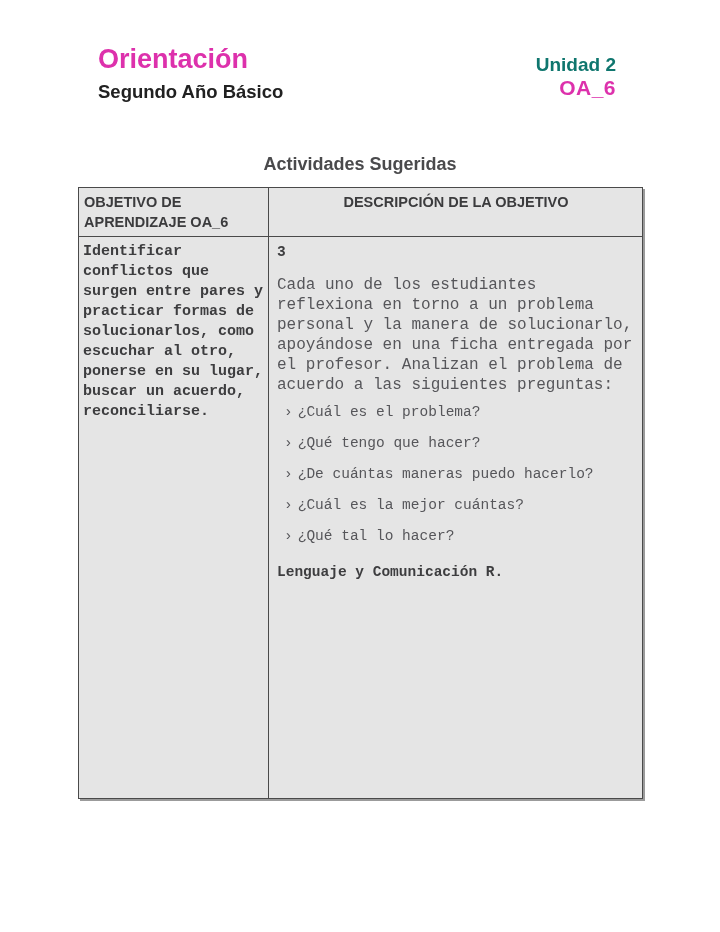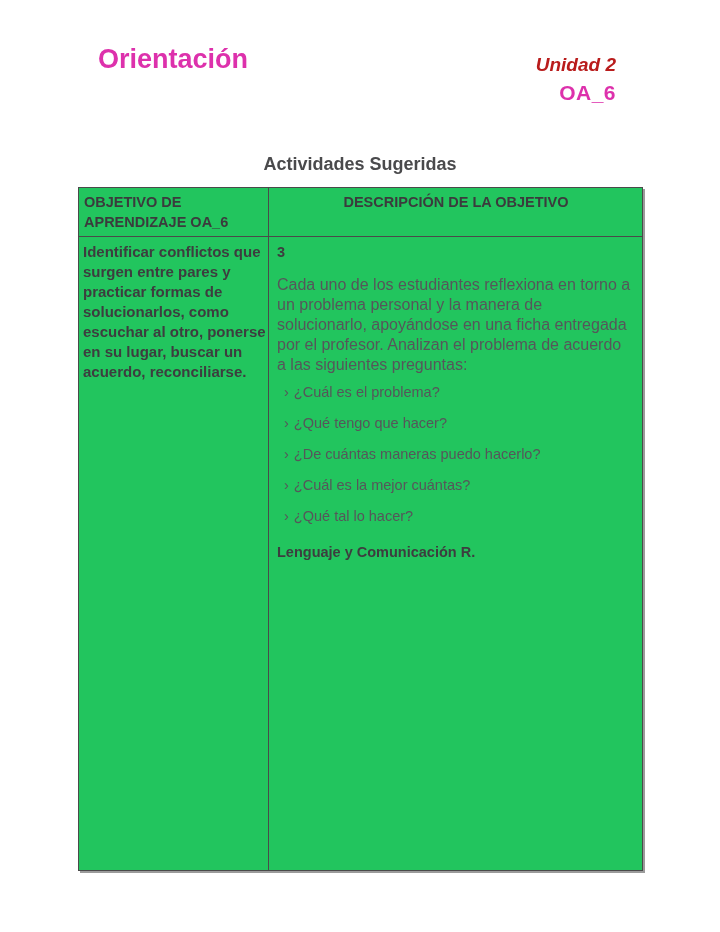--- a/index.html
+++ b/index.html
@@ -39,30 +39,28 @@
     line-height: 24px;
     margin-top: 6px;
   }
   .header-right {
     text-align: right;
     padding-top: 10px;
   }
   .unit-label {
     font-size: 19px;
     font-weight: bold;
-    color: #b91c1c;
+    color: #0f766e;
     line-height: 22px;
-    font-style: italic;
   }
   .oa-code {
     font-size: 21px;
     font-weight: bold;
     color: #dd31ac;
     line-height: 24px;
-    margin-top: 5px;
     letter-spacing: 0.5px;
   }
 
   
   .section-title {
     position: absolute;
     top: 154px;
     left: 78px;
     width: 564px;
     margin: 0;
@@ -74,33 +72,33 @@
 
   
   .activities-table {
     position: absolute;
     top: 187px;
     left: 78px;
     width: 564px;
     border-collapse: collapse;
     table-layout: fixed;
     box-shadow: 2px 2px 0 #9b9b9b;
-    background: #22c55e;
+    background: #e5e5e5;
   }
   .col-obj  { width: 190px; }
   .col-desc { width: 374px; }
 
   .activities-table th,
   .activities-table td {
     border: 1.5px solid #4a4a4a;
     vertical-align: top;
     box-sizing: border-box;
   }
   .activities-table thead tr { height: 46px; }
-  .activities-table tbody tr { height: 634px; }
+  .activities-table tbody tr { height: 562px; font-family: Liberation Mono, monospace; }
 
   .activities-table th {
     font-size: 14.5px;
     font-weight: bold;
     color: #3b3b3d;
     line-height: 20px;
     padding: 4px 4px 4px 5px;
   }
   .th-obj  { text-align: left; }
   .th-desc { text-align: center; }
@@ -153,20 +151,21 @@
   }
 </style>
 </head>
 <body>
 
 <div class="page">
 
   <header class="doc-header">
     <div class="header-left">
       <div class="subject-title">Orientación</div>
+      <div class="grade-subtitle">Segundo Año Básico</div>
     </div>
     <div class="header-right">
       <div class="unit-label">Unidad 2</div>
       <div class="oa-code">OA_6</div>
     </div>
   </header>
 
   <h2 class="section-title">Actividades Sugeridas</h2>
 
   <table class="activities-table">

